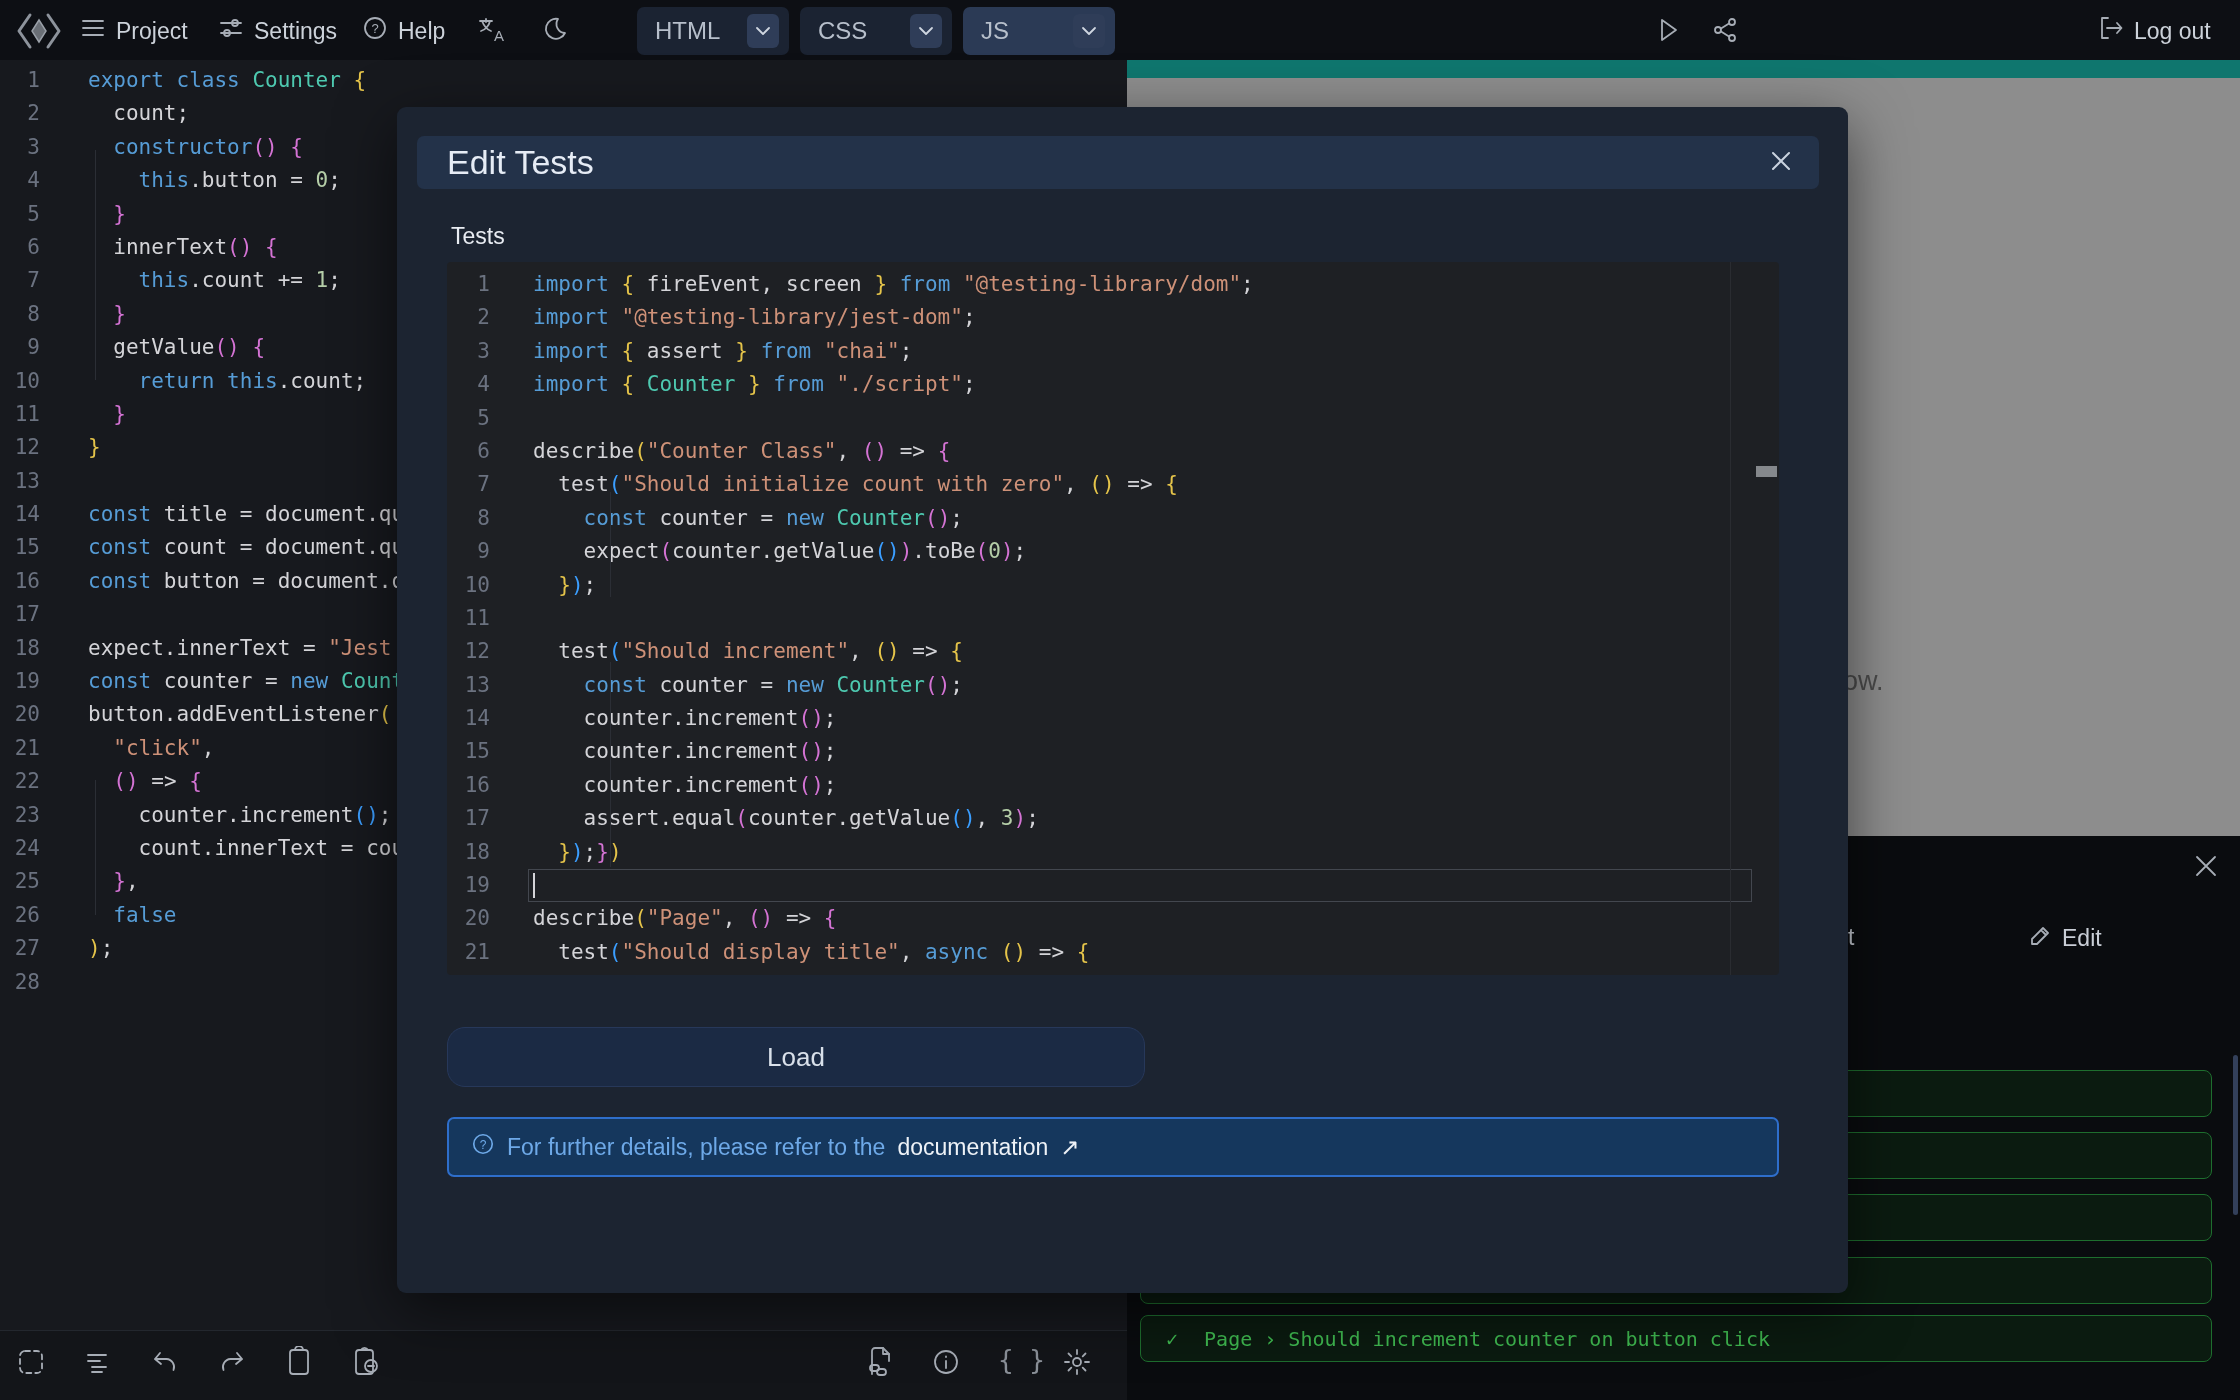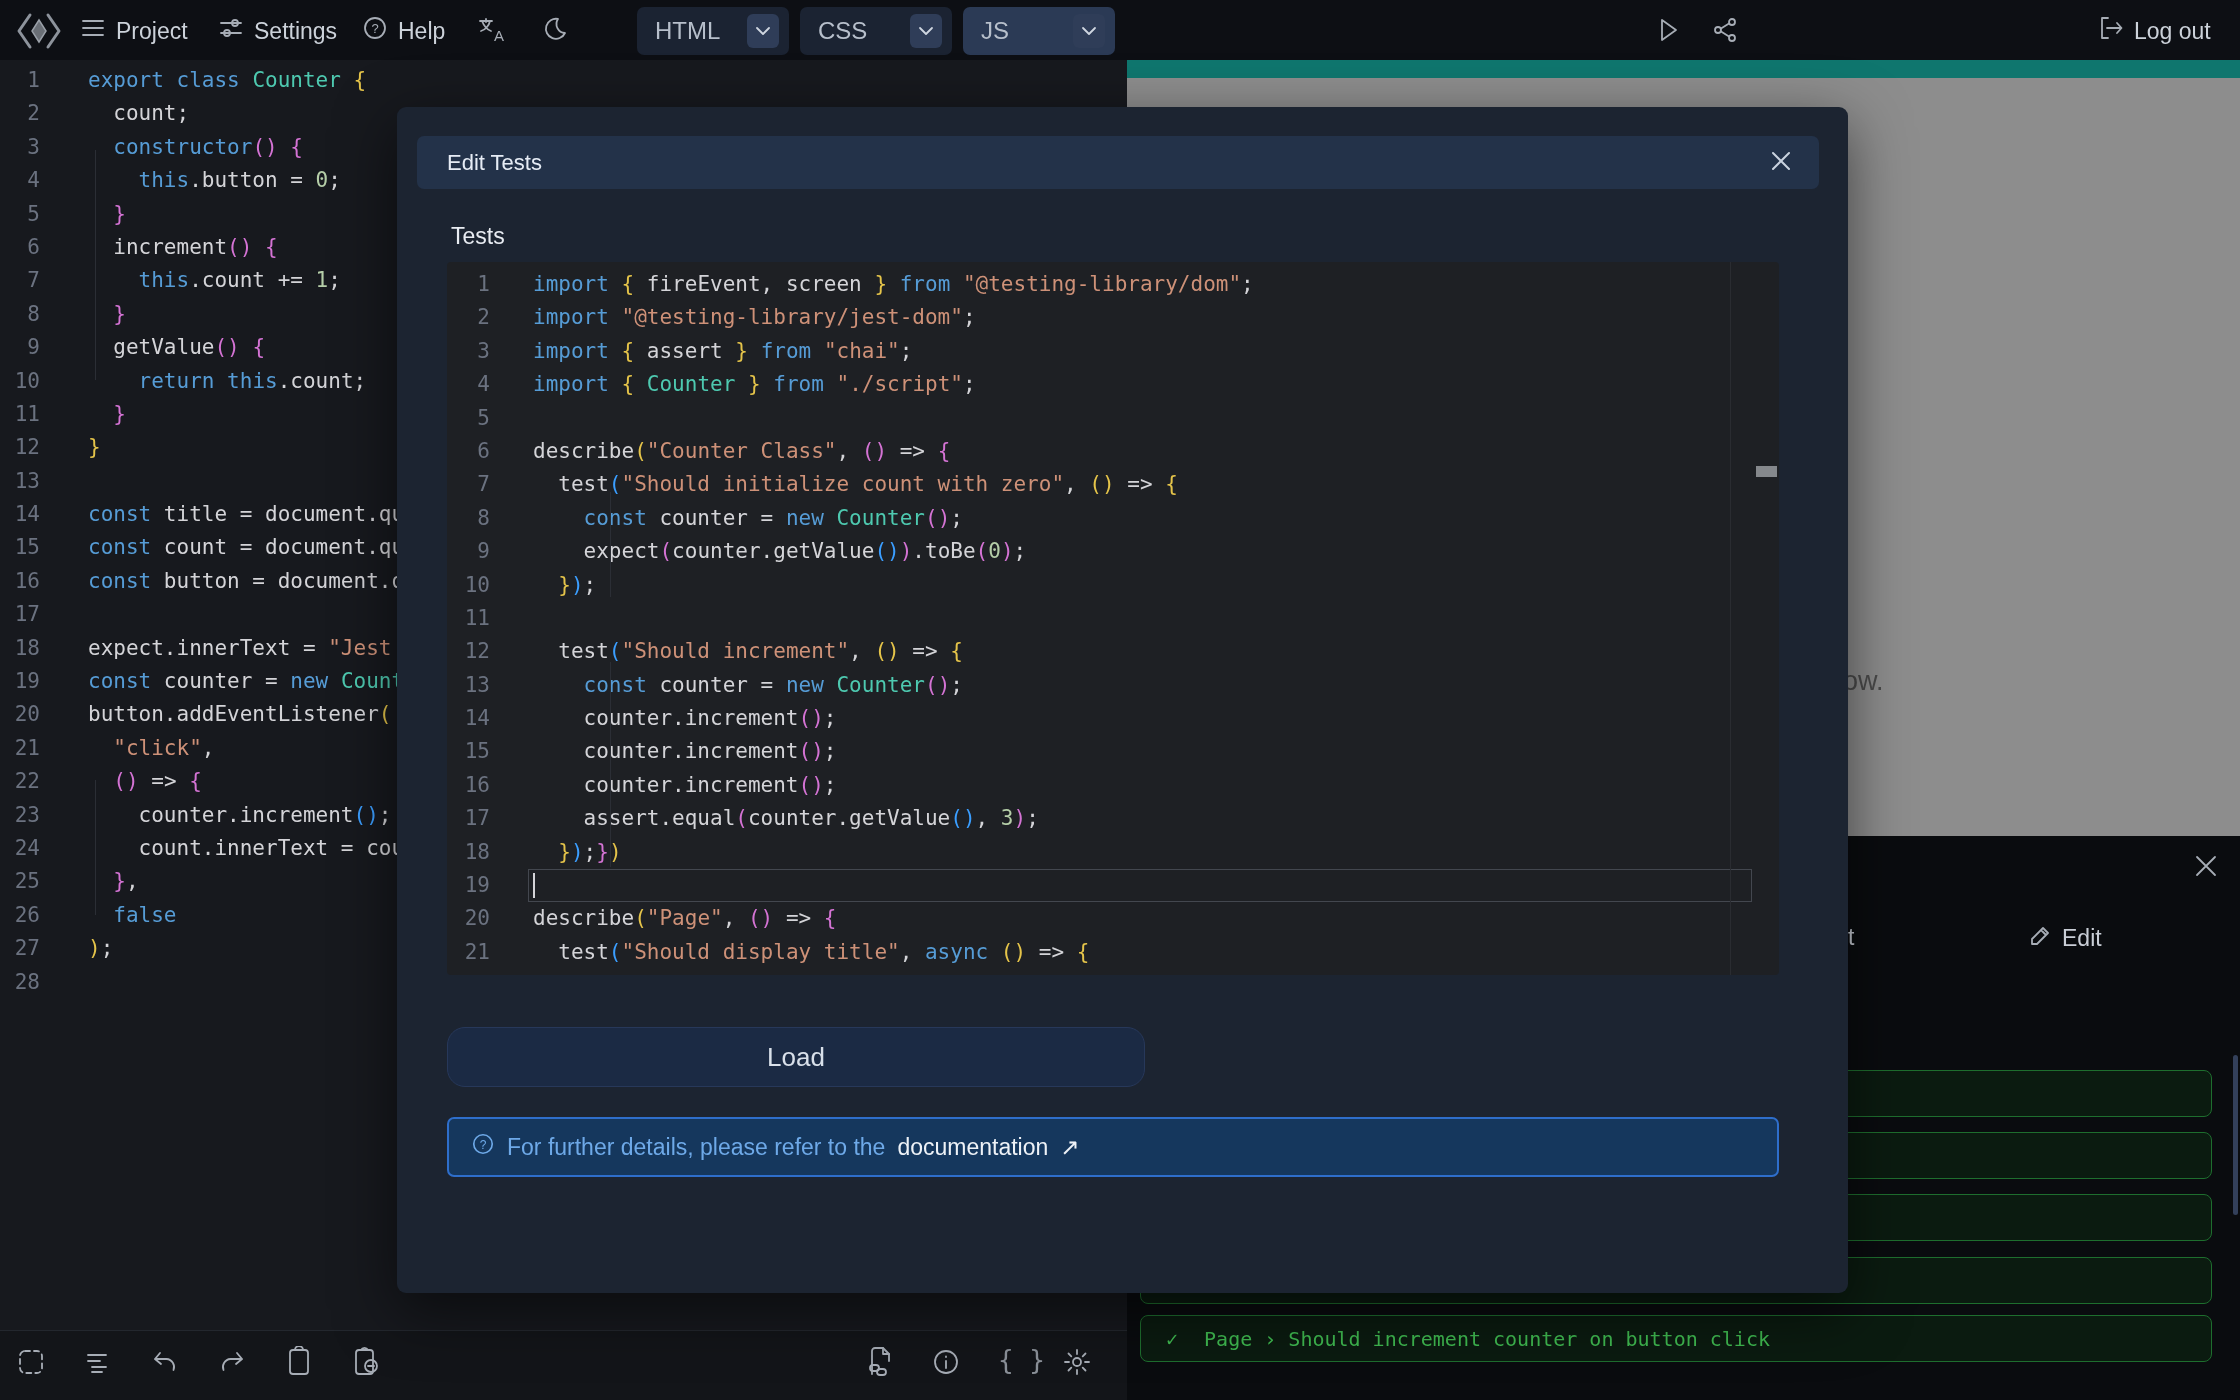--- a/index.html
+++ b/index.html
@@ -32,21 +32,21 @@
   .preview-text{color:#4b4b4b;font-size:27px;font-weight:500;}
   .results{left:1127px;top:836px;width:1113px;height:564px;background:#0a0c0f;}
   .g-row{position:absolute;left:1140px;width:1072px;height:47px;border:1px solid #1e6e2e;border-radius:8px;
          background:#0b1b10;box-sizing:border-box;display:flex;align-items:center;gap:26px;padding-left:25px;
          font-family:"DejaVu Sans Mono",monospace;font-size:20px;color:#3fb950;}
   .muted-label{color:#c9ced6;font-size:23px;}
   
   .modal{left:397px;top:107px;width:1451px;height:1186px;background:#1c2431;border-radius:9px;box-shadow:0 18px 60px rgba(0,0,0,.55);}
   .modal-header{left:20px;top:29px;width:1402px;height:53px;background:#233249;border-radius:7px;
                 display:flex;align-items:center;justify-content:space-between;padding:0 26px 0 30px;box-sizing:border-box;}
-  .modal-title{color:#e6ecf5;font-size:22px;font-weight:400;}
+  .modal-title{color:#e6ecf5;font-size:34px;font-weight:400;}
   .tests-label{color:#e8ecf2;font-size:23px;}
   .tests-editor{left:50px;top:155px;width:1332px;height:713px;background:#1e2024;border-radius:4px;
                 padding-top:6px;box-sizing:border-box;overflow:hidden;position:absolute;}
   .tests-editor .ln{width:43px;margin-right:43px;}
   .cursor-box{position:absolute;left:81px;width:1224px;height:33px;border:1px solid #43474f;box-sizing:border-box;}
   .caret{position:absolute;width:2px;height:25px;background:#d4d4d8;}
   .scrolltrack{position:absolute;right:24px;top:0;width:24px;height:713px;border-left:1px solid #2a2c31;}
   .scrollthumb{position:absolute;left:1309px;top:204px;width:21px;height:11px;background:#85888c;}
   .load-btn{left:50px;top:920px;width:696px;height:58px;background:#1b2a44;border:1px solid #27385a;border-radius:18px;
             display:flex;align-items:center;justify-content:center;color:#d9e0ea;font-size:26px;}
@@ -156,21 +156,21 @@
       <span>Log out</span>
     </div>
   </div>
 
   <div class="abs left-editor code-font">
       <div class="cl"><span class="ln">1</span><span class="ct"><span class="kw">export class </span><span class="cls">Counter </span><span class="b1">{</span></span></div>
       <div class="cl"><span class="ln">2</span><span class="ct"><span class="pln">  count;</span></span></div>
       <div class="cl"><span class="ln">3</span><span class="ct"><span class="pln">  </span><span class="kw">constructor</span><span class="b2">()</span><span class="pln"> </span><span class="b2">{</span></span></div>
       <div class="cl"><span class="ln">4</span><span class="ct"><span class="pln">    </span><span class="kw">this</span><span class="pln">.button = </span><span class="num">0</span><span class="pln">;</span></span></div>
       <div class="cl"><span class="ln">5</span><span class="ct"><span class="pln">  </span><span class="b2">}</span></span></div>
-      <div class="cl"><span class="ln">6</span><span class="ct"><span class="pln">  increment</span><span class="b2">()</span><span class="pln"> </span><span class="b2">{</span></span></div>
+      <div class="cl"><span class="ln">6</span><span class="ct"><span class="pln">  innerText</span><span class="b2">()</span><span class="pln"> </span><span class="b2">{</span></span></div>
       <div class="cl"><span class="ln">7</span><span class="ct"><span class="pln">    </span><span class="kw">this</span><span class="pln">.count += </span><span class="num">1</span><span class="pln">;</span></span></div>
       <div class="cl"><span class="ln">8</span><span class="ct"><span class="pln">  </span><span class="b2">}</span></span></div>
       <div class="cl"><span class="ln">9</span><span class="ct"><span class="pln">  getValue</span><span class="b2">()</span><span class="pln"> </span><span class="b2">{</span></span></div>
       <div class="cl"><span class="ln">10</span><span class="ct"><span class="pln">    </span><span class="kw">return </span><span class="kw">this</span><span class="pln">.count;</span></span></div>
       <div class="cl"><span class="ln">11</span><span class="ct"><span class="pln">  </span><span class="b2">}</span></span></div>
       <div class="cl"><span class="ln">12</span><span class="ct"><span class="b1">}</span></span></div>
       <div class="cl"><span class="ln">13</span><span class="ct"></span></div>
       <div class="cl"><span class="ln">14</span><span class="ct"><span class="kw">const</span><span class="pln"> title = document.querySel</span></span></div>
       <div class="cl"><span class="ln">15</span><span class="ct"><span class="kw">const</span><span class="pln"> count = document.querySel</span></span></div>
       <div class="cl"><span class="ln">16</span><span class="ct"><span class="kw">const</span><span class="pln"> button = document.querySe</span></span></div>

